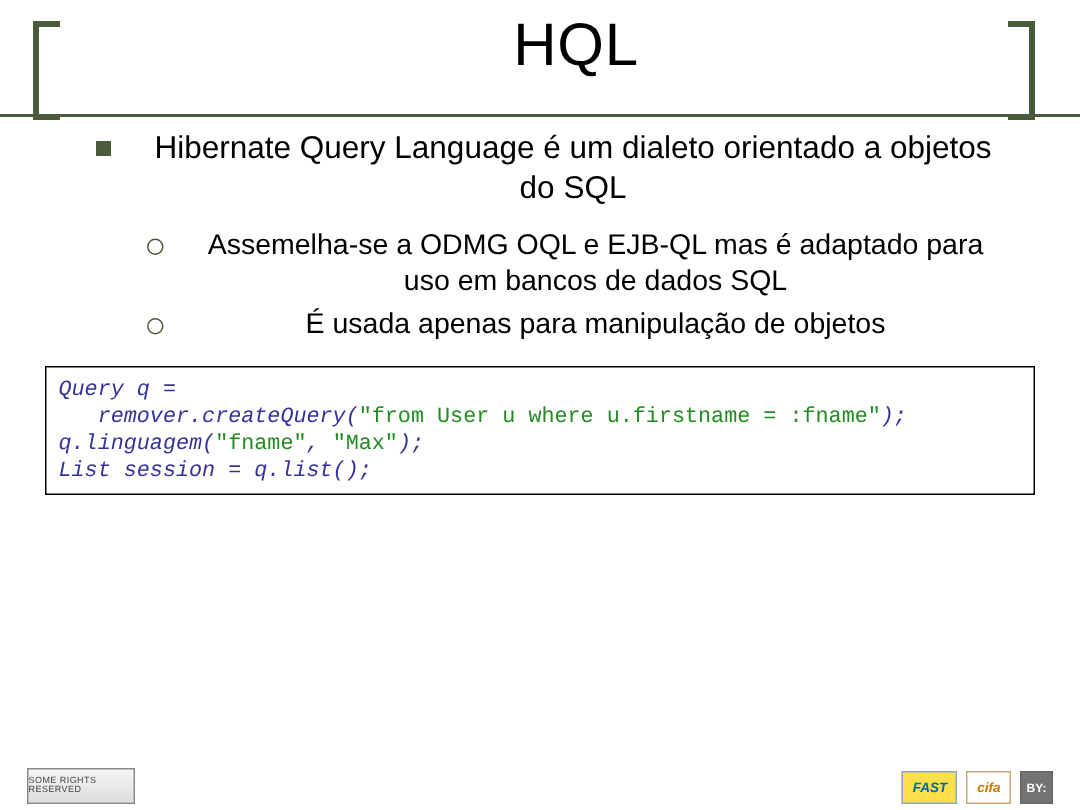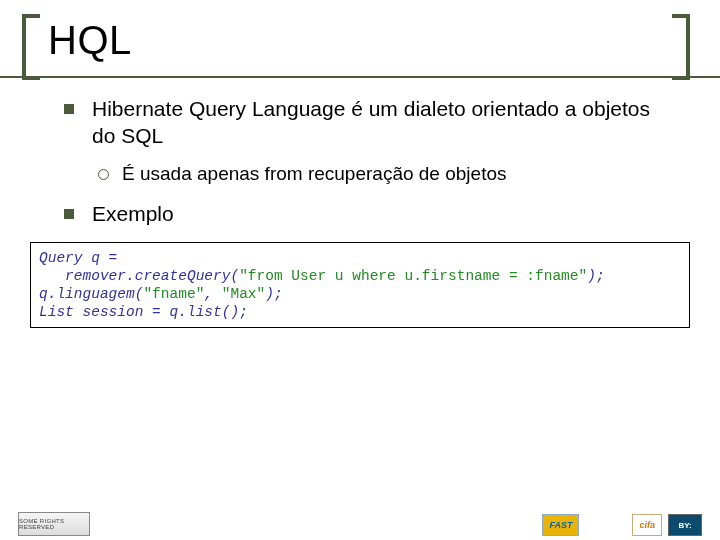--- a/index.html
+++ b/index.html
@@ -7,21 +7,22 @@
     width: 720px;
     height: 540px;
     background: #fff;
     font-family: Arial, Helvetica, sans-serif;
     color: #000;
     position: relative;
     overflow: hidden;
   }
   .title-wrap {
     position: relative;
-    padding: 18px 0 8px 48px;
+    padding: 8px 0 8px 48px;
+    text-align: center;
   }
   .bracket-left {
     position: absolute;
     left: 22px;
     top: 14px;
     width: 18px;
     height: 66px;
     border-left: 4px solid #4a5a3a;
     border-top: 4px solid #4a5a3a;
     border-bottom: 4px solid #4a5a3a;
@@ -48,20 +49,21 @@
     position: absolute;
     top: 76px;
     left: 0;
     right: 0;
     z-index: -1;
   }
   .content {
     padding: 24px 48px 0 64px;
     font-size: 21px;
     line-height: 1.3;
+    text-align: center;
   }
   .lvl1 {
     list-style: none;
     margin-bottom: 14px;
   }
   .lvl1 > li {
     position: relative;
     padding-left: 28px;
     margin-bottom: 14px;
   }
@@ -129,34 +131,34 @@
     letter-spacing: 0.3px;
   }
   .right-badges {
     display: flex;
     gap: 6px;
     align-items: center;
   }
   .badge {
     height: 22px;
     border: 1px solid #aaa;
-    background: #eab308;
+    background: #fde047;
     font-size: 9px;
     font-style: italic;
     font-weight: bold;
     display: flex;
     align-items: center;
     padding: 0 6px;
   }
   .badge.fast { color: #0066aa; border-color: #88aacc; }
-  .badge.cifa { color: #cc7700; border-color: #ccaa77; background:#fff;margin-left:47px; }
+  .badge.cifa { color: #cc7700; border-color: #ccaa77; background:#fff; }
   .by {
-    width: 34px;
+    width: 22px;
     height: 22px;
-    background: #0c4a6e;
+    background: #737373;
     border: 1px solid #666;
     display:flex;
     align-items:center;
     justify-content:center;
     font-size:8px;
     color:#fff;
     font-weight:bold;
   }
 </style>
 </head>
@@ -167,25 +169,23 @@
   <h1 class="title">HQL</h1>
   <div class="bracket-right"></div>
 </div>
 <hr class="hr">
 
 <div class="content">
   <ul class="lvl1">
     <li>
       <span>Hibernate Query Language é um dialeto orientado a objetos do SQL</span>
       <ul class="lvl2">
-        <li>É usada apenas from recuperação de objetos</li>
+        <li>Assemelha-se a ODMG OQL e EJB-QL mas é adaptado para uso em bancos de dados SQL</li>
+        <li>É usada apenas para manipulação de objetos</li>
       </ul>
-    </li>
-    <li>
-      <span>Exemplo</span>
     </li>
   </ul>
 </div>
 
 <div class="codebox"><span class="kw">Query q =</span>
 <span class="kw">   remover.createQuery(</span><span class="str">"from User u where u.firstname = :fname"</span><span class="kw">);</span>
 <span class="kw">q.linguagem(</span><span class="str">"fname"</span><span class="kw">, </span><span class="str">"Max"</span><span class="kw">);</span>
 <span class="kw">List session = q.list();</span></div>
 
 <div class="footer">

